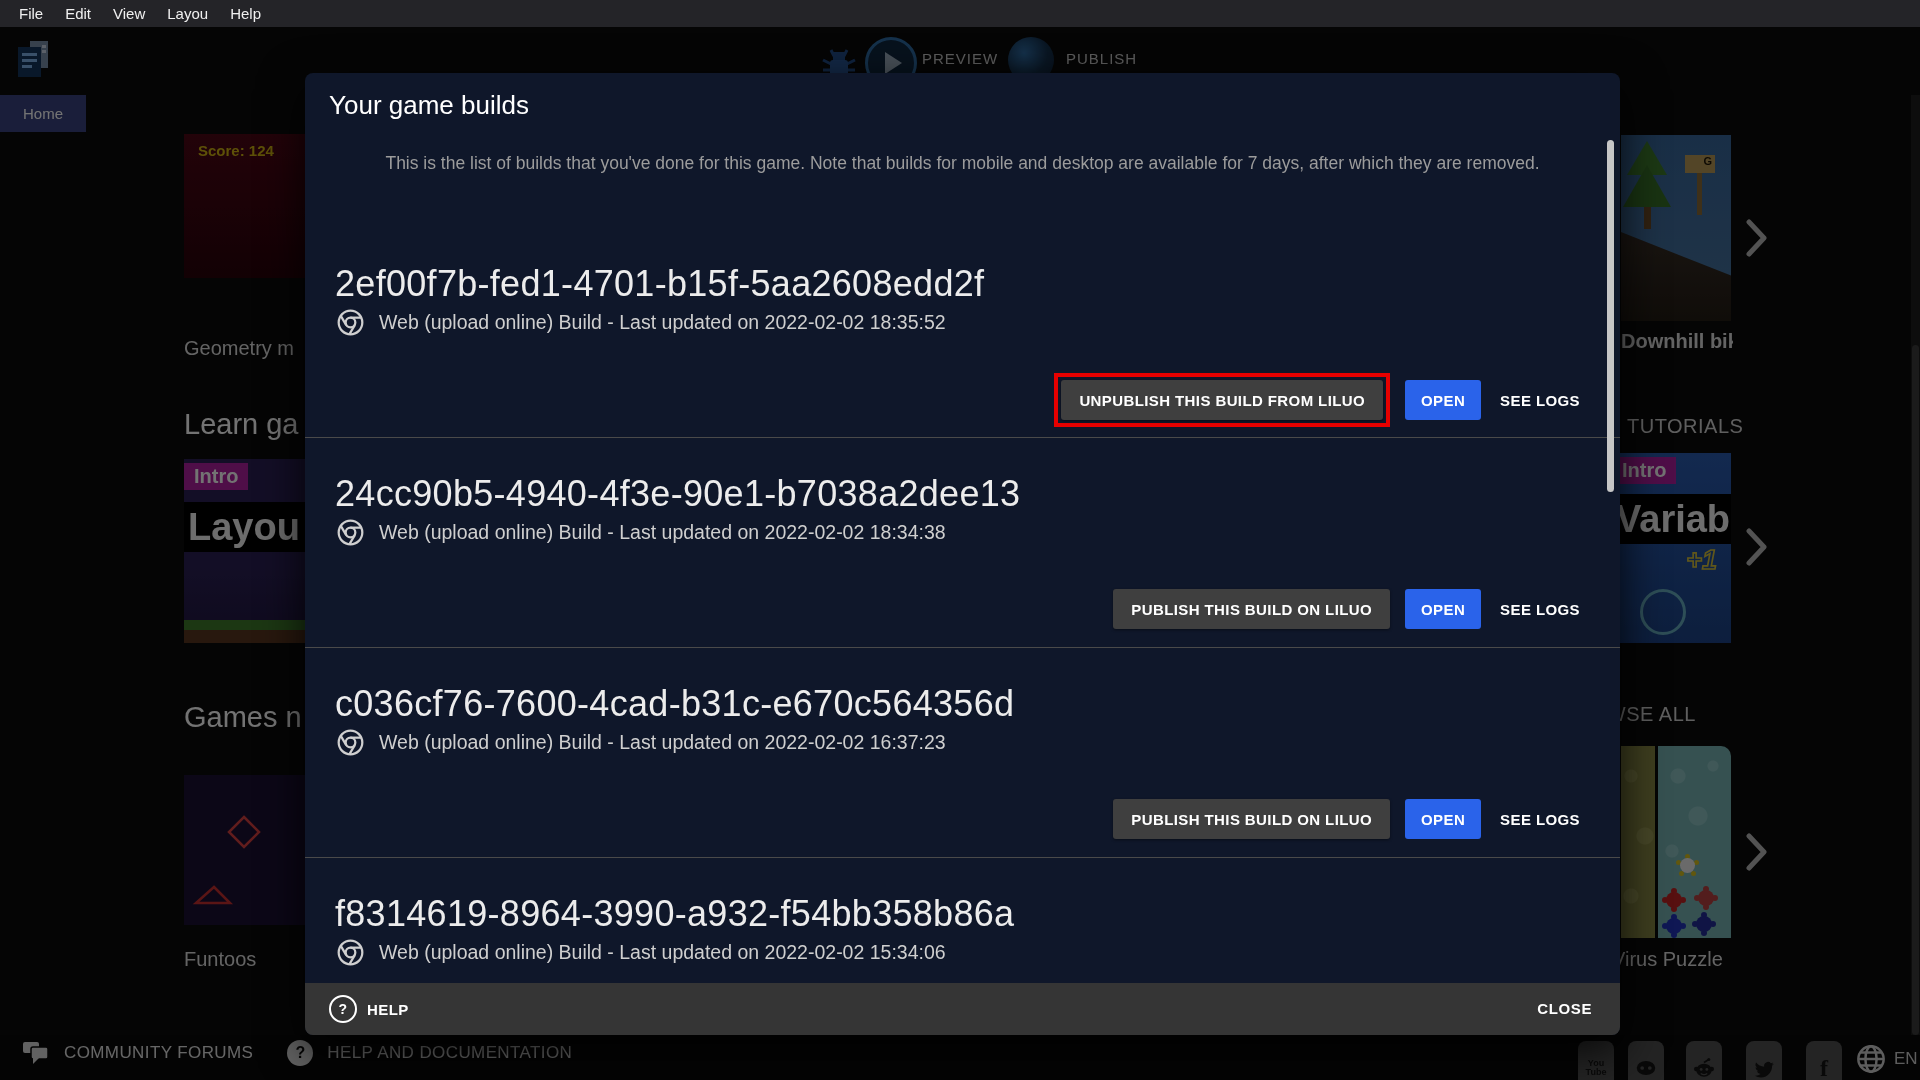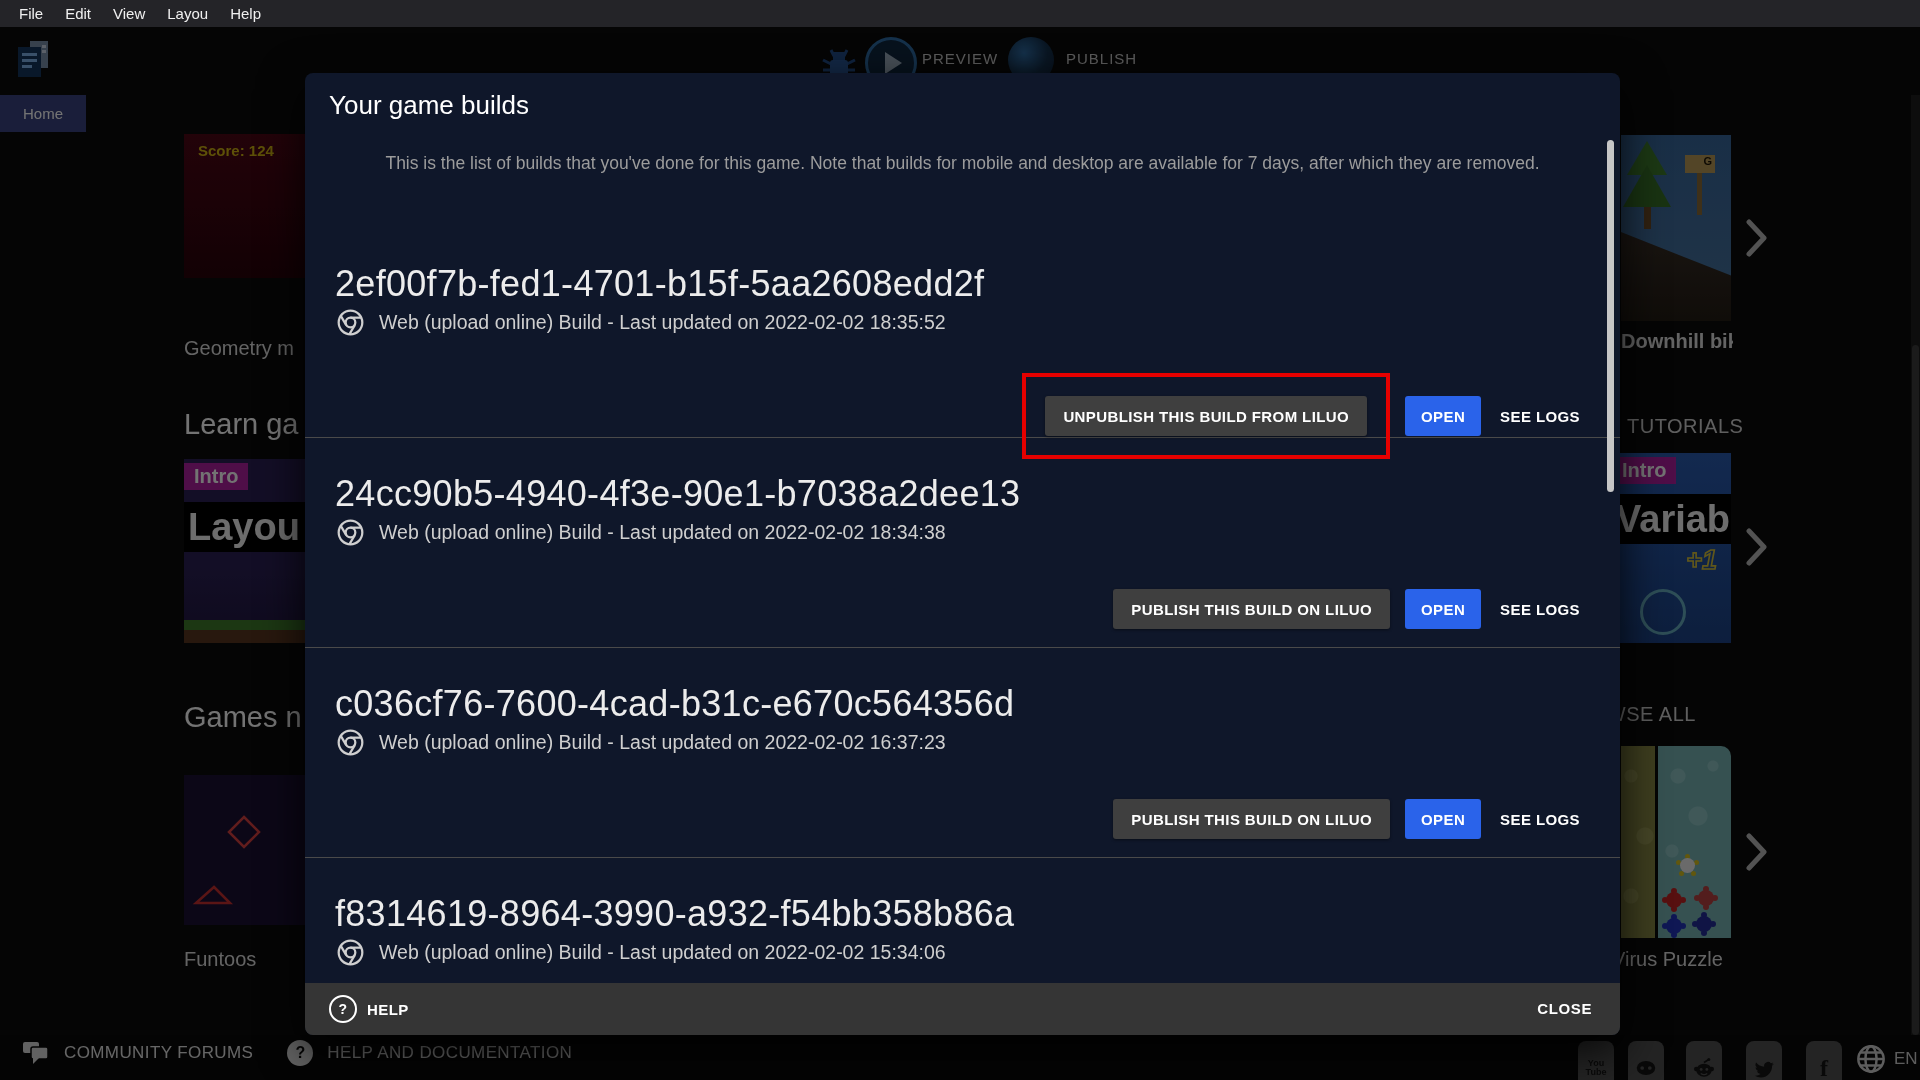--- a/index.html
+++ b/index.html
@@ -58,21 +58,21 @@
   .bid{position:absolute;top:36px;left:30px;font-size:36px;color:#ececec;letter-spacing:.3px;}
   .bsub{position:absolute;top:82px;left:32px;display:flex;align-items:center;gap:15px;
     color:#cfcfcf;font-size:19.5px;}
   .actions{position:absolute;right:36px;display:flex;align-items:center;gap:15px;}
   .btn{border:none;height:40px;border-radius:3px;font-family:"Liberation Sans",sans-serif;
     font-size:15px;font-weight:600;letter-spacing:.4px;color:#fff;cursor:pointer;
     display:flex;align-items:center;justify-content:center;}
   .btn.dark{background:#3f3f3f;padding:0 18px;box-shadow:0 1px 3px rgba(0,0,0,.45);}
   .btn.blue{background:#2a63ea;min-width:76px;}
   .btn.ghost{background:transparent;padding:0 4px;}
-  .red-box{display:inline-flex;border:4px solid #e60000;padding:19px;}
+  .red-box{display:inline-flex;border:4px solid #e60000;padding:3px;}
   .m-footbar{position:absolute;left:0;bottom:0;width:100%;height:52px;background:#353535;}
   .m-help{position:absolute;left:24px;top:12px;display:flex;align-items:center;gap:10px;color:#fff;
     font-size:15px;font-weight:600;letter-spacing:.4px;cursor:pointer;}
   .qoutline{width:24px;height:24px;border-radius:50%;border:2px solid #fff;color:#fff;font-size:14px;
     font-weight:bold;display:flex;align-items:center;justify-content:center;}
   .m-close{position:absolute;right:28px;top:17px;color:#fff;font-size:15px;font-weight:600;
     letter-spacing:.6px;cursor:pointer;}
   .m-scroll{position:absolute;right:6px;top:67px;width:7px;height:352px;background:#c6c6c6;border-radius:4px;}
   
   .virus{position:absolute;border-radius:50%;}

